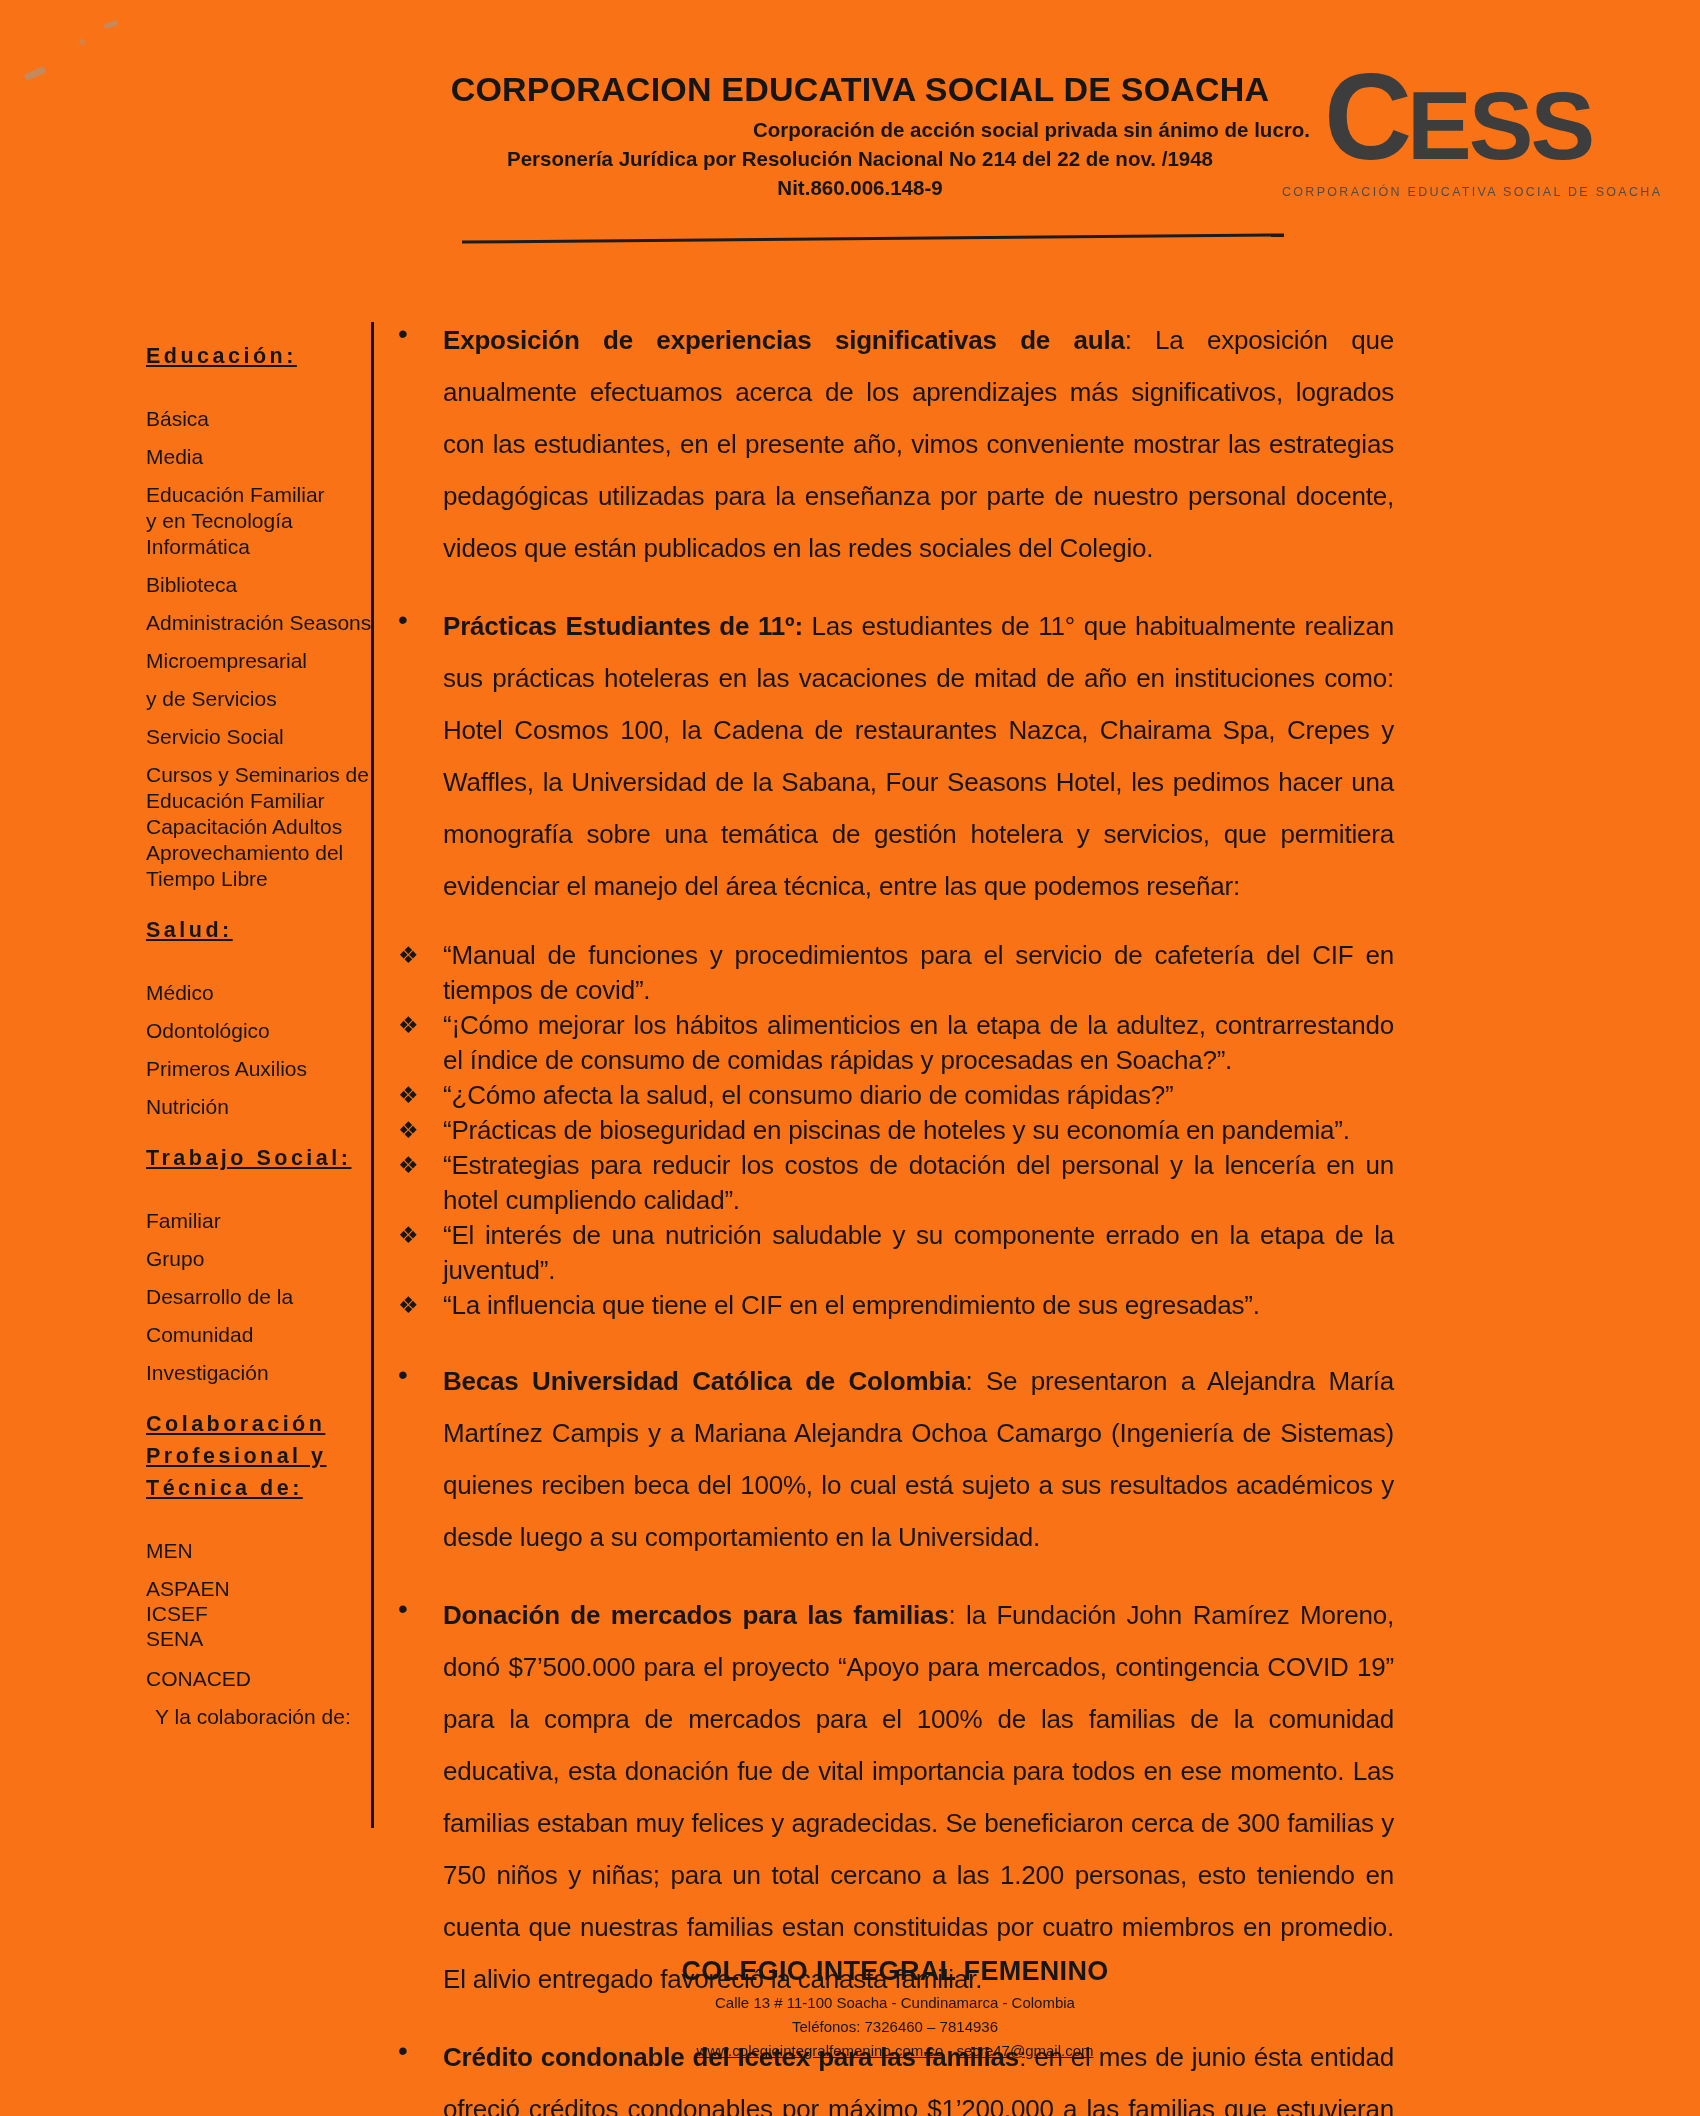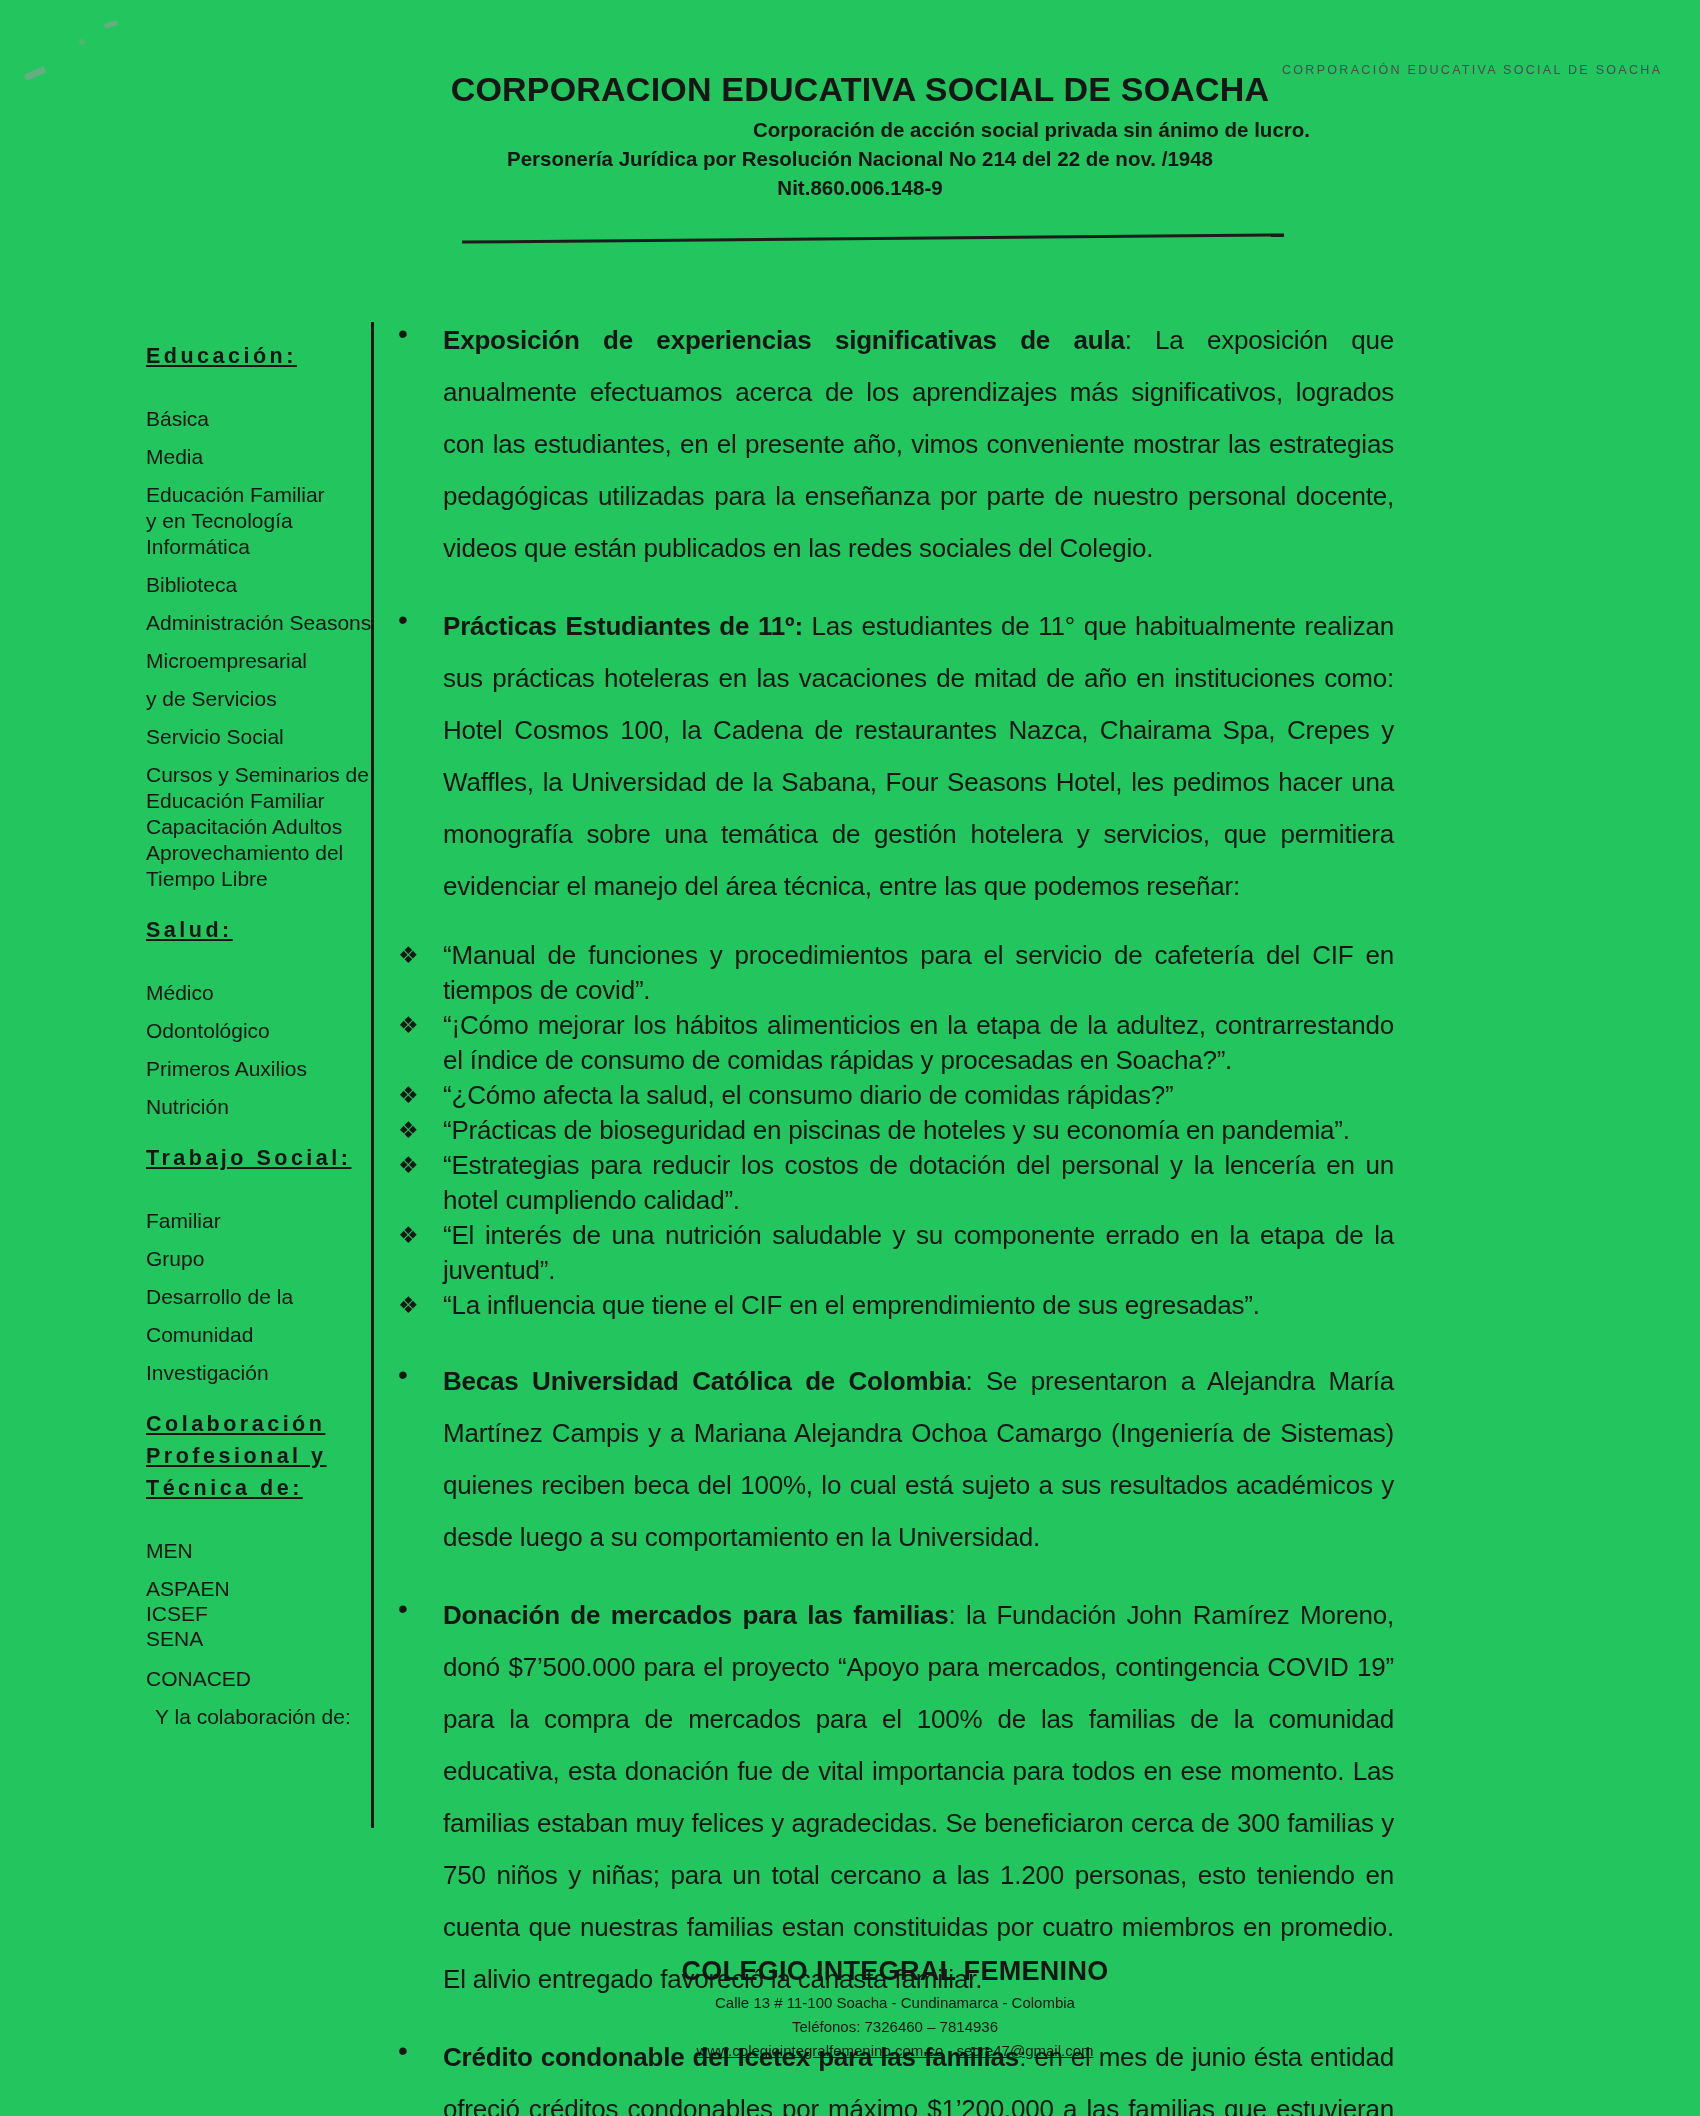--- a/index.html
+++ b/index.html
@@ -1,20 +1,20 @@
 <!DOCTYPE html>
 <html><head>
 <meta charset="utf-8">
 <style>
   * { margin:0; padding:0; box-sizing:border-box; }
   html,body { background:#e8e8e8; }
   .page {
     position:relative;
     width:1700px; height:2116px;
-    background:#22c55e;
+    background:#f97316;
     font-family:"Liberation Sans", sans-serif;
     color:#161616;
     overflow:hidden;
     margin:0 auto;
   }
   
   .speck { position:absolute; background:#9a9a9a; opacity:.55; border-radius:2px; }
   .speck.s1 { left:104px; top:22px;  width:14px; height:5px;  transform:rotate(-18deg); }
   .speck.s2 { left:79px;  top:39px;  width:6px;  height:6px;  transform:rotate(30deg); opacity:.35;}
   .speck.s3 { left:24px;  top:70px;  width:22px; height:7px;  transform:rotate(-24deg); }
@@ -73,20 +73,21 @@
   <div class="speck s3"></div>
 
   <div class="header-text">
     <div class="h-title">CORPORACION EDUCATIVA SOCIAL DE SOACHA</div>
     <div class="h-sub first">Corporación  de acción social privada  sin ánimo de lucro.</div>
     <div class="h-sub">Personería Jurídica por Resolución Nacional  No 214 del 22 de nov. /1948</div>
     <div class="h-sub">Nit.860.006.148-9</div>
   </div>
 
   <div class="logo">
+    <div class="logo-letters"><span class="lc">C</span><span class="lrest">ESS</span></div>
     <div class="logo-caption">CORPORACIÓN EDUCATIVA SOCIAL DE SOACHA</div>
   </div>
 
   <div class="header-rule"></div>
 
   <aside class="sidebar">
     <div class="sb-heading first">Educación:</div>
     <div class="sb-item">Básica</div>
     <div class="sb-item">Media</div>
     <div class="sb-item">Educación Familiar

